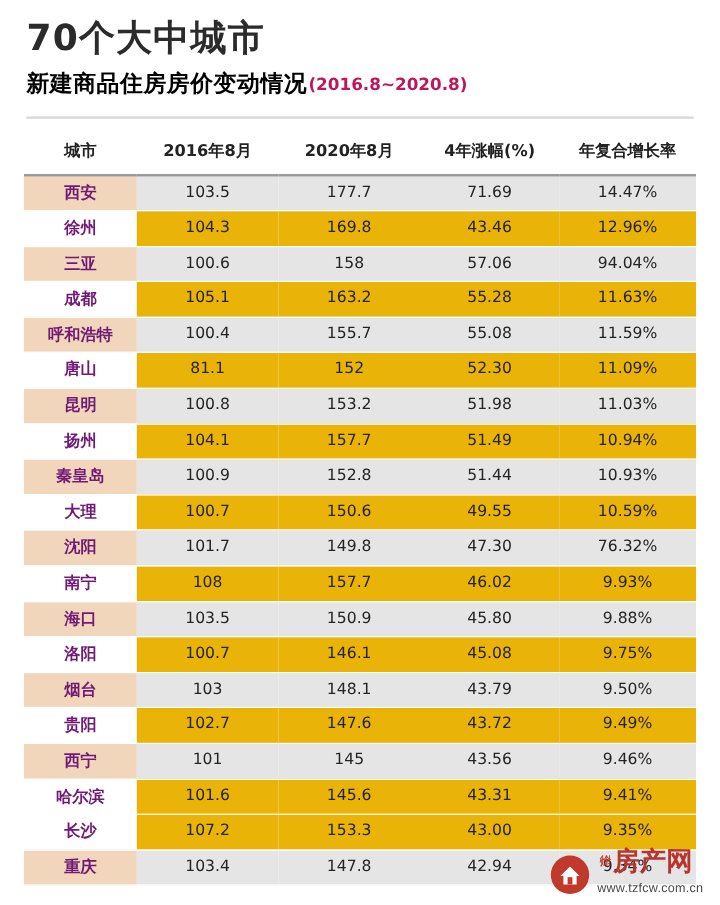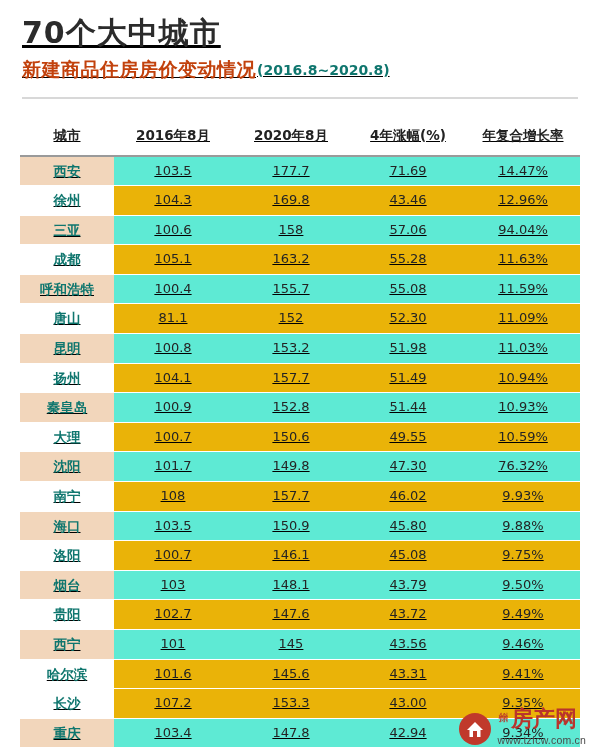--- a/index.html
+++ b/index.html
@@ -14,21 +14,20 @@
     font-family: "Liberation Sans", sans-serif;
     position: relative;
     overflow: hidden;
   }
   .page {
     width: 600px;
     height: 754px;
     position: relative;
     background: #ffffff;
     padding: 0;
-    text-decoration: underline;
   }
   
   .header {
     padding: 16px 22px 6px 22px;
   }
   .title-main {
     font-family: "DejaVu Sans", sans-serif;
     font-size: 30px;
     font-weight: bold;
     color: #2b2b2b;
@@ -37,28 +36,28 @@
   }
   .title-sub-row {
     display: flex;
     align-items: baseline;
     margin-top: 6px;
   }
   .title-sub {
     font-family: "DejaVu Sans", sans-serif;
     font-size: 19px;
     font-weight: bold;
-    color: #c2410c;
+    color: #000000;
     letter-spacing: 0.5px;
   }
   .title-range {
     font-family: "DejaVu Sans", sans-serif;
     font-size: 14px;
     font-weight: bold;
-    color: #0f766e;
+    color: #be185d;
     margin-left: 1px;
     position: relative;
     top: -1px;
   }
   .header-rule {
     height: 2px;
     background: #d8d8d8;
     margin: 8px 22px 0 22px;
   }
   
@@ -72,41 +71,41 @@
   table.data col.c1 { width: 118px; }
   table.data col.c2 { width: 118px; }
   table.data col.c3 { width: 116px; }
   table.data col.c4 { width: 114px; }
 
   table.data thead th {
     font-family: "DejaVu Sans", sans-serif;
     font-size: 13.5px;
     font-weight: bold;
     color: #222222;
-    padding: 28px 0 10px 0;
+    padding: 18px 0 10px 0;
     text-align: center;
     border-bottom: 2px solid #9a9a9a;
     white-space: nowrap;
   }
   table.data tbody td {
     font-family: "DejaVu Sans", sans-serif;
     font-size: 13px;
     color: #242424;
     text-align: center;
     padding: 0;
     height: 28.6px;
     line-height: 28.6px;
     border-bottom: 1px solid #ffffff;
   }
   table.data tbody td.city {
     font-weight: bold;
-    color: #0f766e;
+    color: #701a75;
     font-size: 13.5px;
   }
-  tr.odd td { background: #5eead4; }
+  tr.odd td { background: #e5e5e5; }
   tr.even td { background: #eab308; }
   tr.odd td.city { background: #f2d6bb; }
   tr.even td.city { background: #ffffff; }
 
   
   .logo-block {
     position: absolute;
     right: 14px;
     bottom: 8px;
     display: flex;

